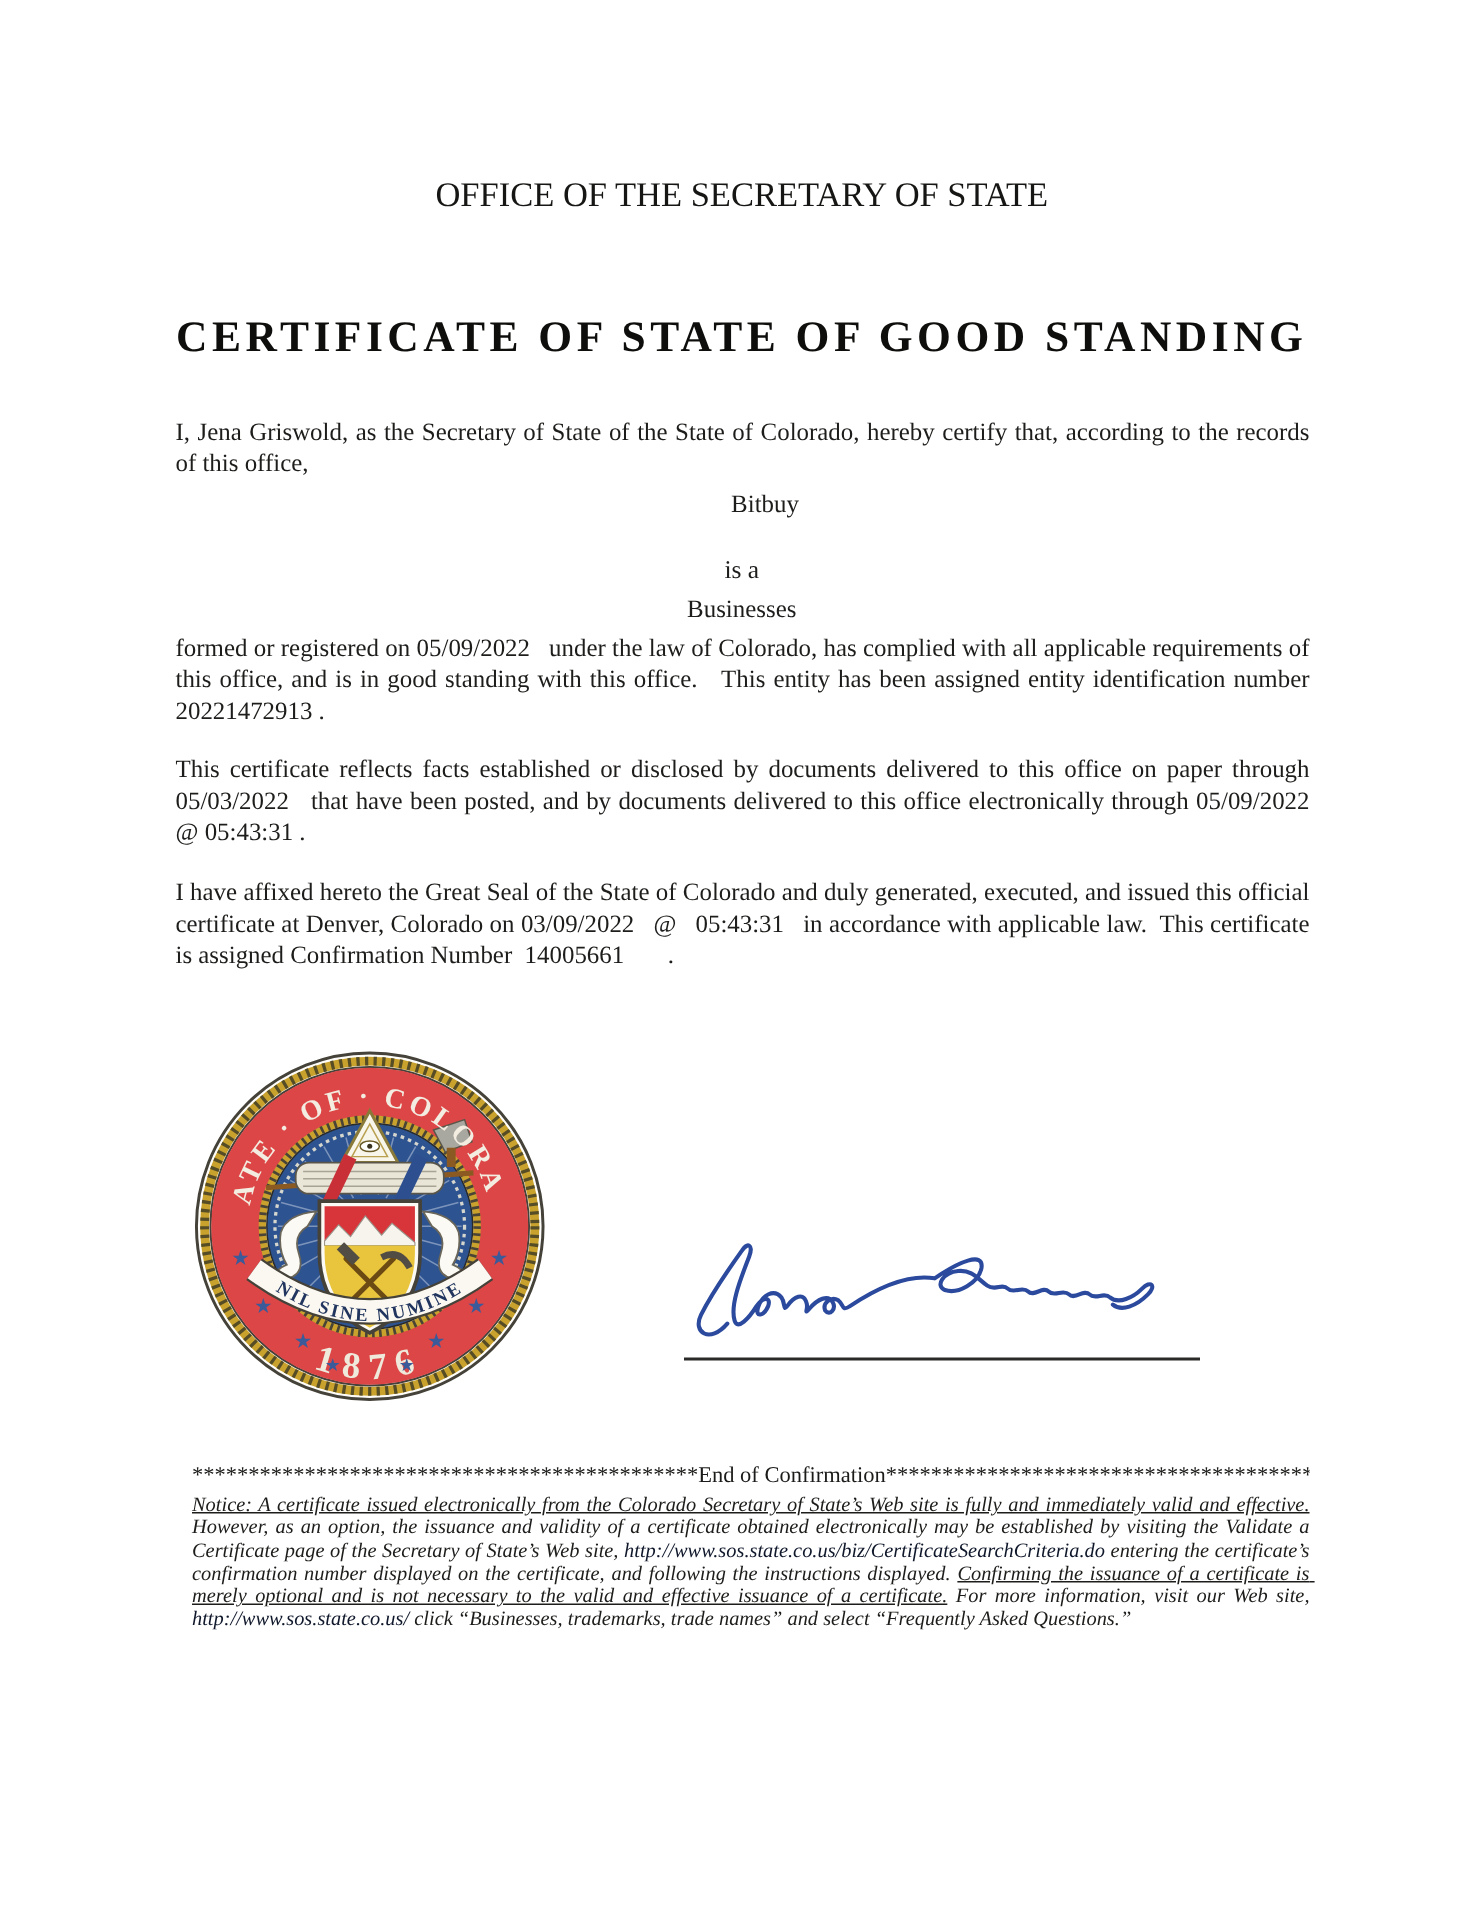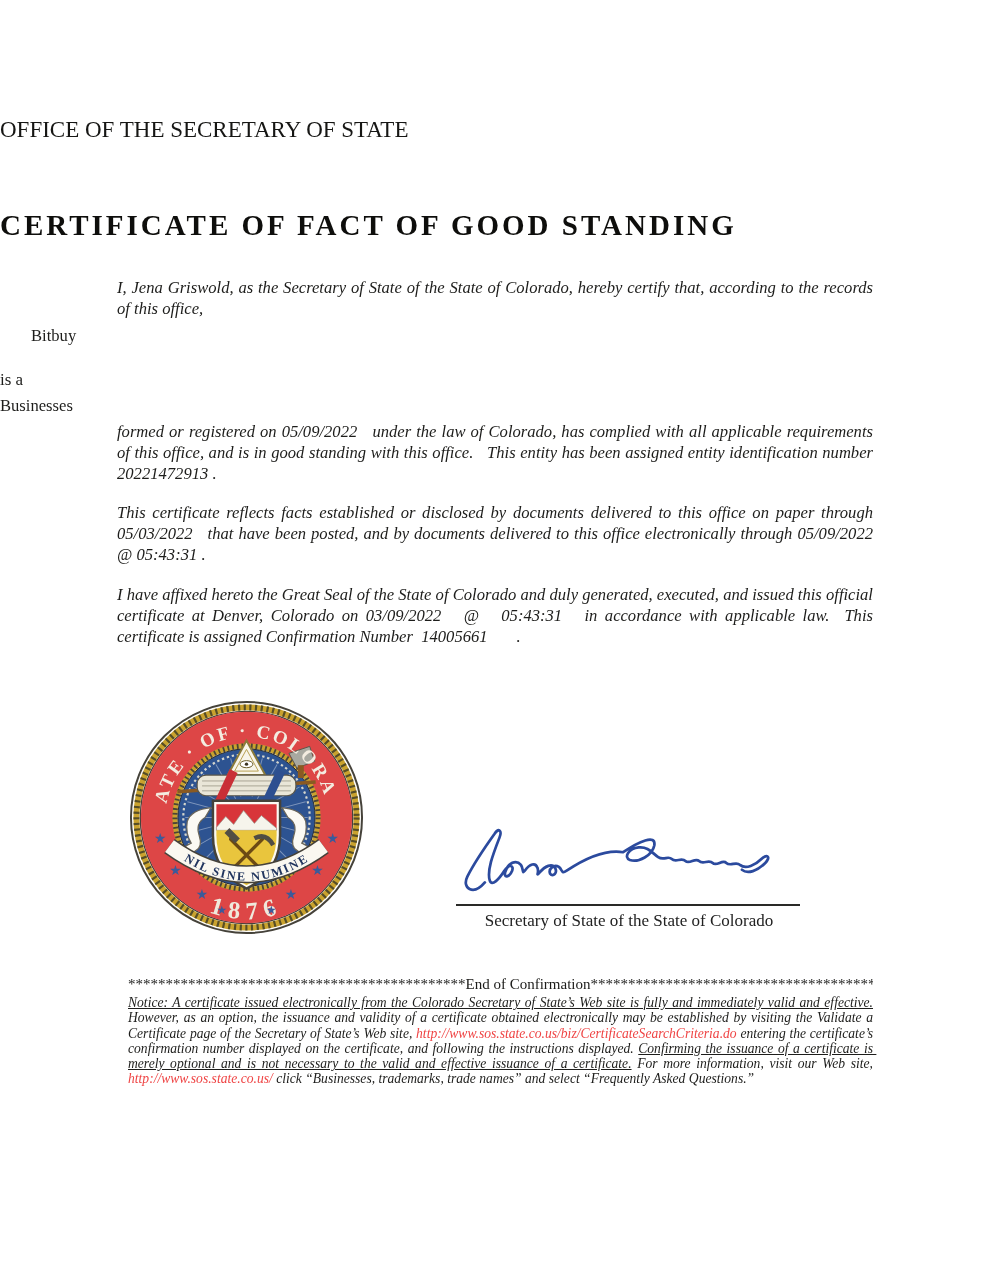--- a/index.html
+++ b/index.html
@@ -2,51 +2,51 @@
 <html><head>
 <meta charset="utf-8">
 <style>
   html,body{margin:0;padding:0;}
   body{
     width:989px;height:1280px;position:relative;overflow:hidden;
     background:#ffffff;color:#1d1d1b;
     font-family:"Liberation Serif","DejaVu Serif",serif;
   }
   .abs{position:absolute;}
-  .center{}
+  .center{text-align:center;}
   .just{text-align:justify;white-space:pre-wrap;}
   p{margin:0;}
   .doc-header{top:114px;left:0;right:0;font-size:23px;line-height:31px;color:#161614;}
   .doc-title{top:209px;left:0;right:0;font-size:29px;font-weight:bold;letter-spacing:3px;color:#0e0e0c;}
-  .body-par{left:117px;width:756px;font-size:16.6px;line-height:21px;font-style:italic;}
+  .body-par{left:117px;width:756px;font-size:16.6px;line-height:21px;}
   .intro{top:277px;}
   .entity-name{top:326px;left:0;right:0;font-size:16.6px;padding-left:31px;}
   .is-a{top:370px;left:0;right:0;font-size:17px;}
   .entity-type{top:396px;left:0;right:0;font-size:16.6px;}
   .formation{top:421px;}
   .records{top:502px;}
   .attestation{top:584px;}
   .seal-wrap{top:699px;left:128px;width:237px;height:237px;}
   .sig-block{left:456px;top:824px;width:346px;}
   .sig-line{border-top:2px solid #2a2a28;width:344px;margin-top:2px;}
   .sig-caption{text-align:center;font-size:17px;margin-top:5px;color:#222;}
   .footer{top:976px;left:128px;width:745px;}
   .end-line{font-size:15px;white-space:nowrap;overflow:hidden;text-align:center;color:#1b1b19;}
   .notice{font-style:italic;font-size:13.6px;line-height:15.3px;margin-top:2px;}
   .seg-underline{text-decoration:underline;}
-  .seg-link{color:#ef4444;}
+  .seg-link{color:#0f172a;}
 </style>
 </head>
 <body>
 
 <div class="abs center doc-header">
   <div>OFFICE OF THE SECRETARY OF STATE</div>
 </div>
 
-<div class="abs center doc-title">CERTIFICATE OF FACT OF GOOD STANDING</div>
+<div class="abs center doc-title">CERTIFICATE OF STATE OF GOOD STANDING</div>
 
 <p class="abs body-par just intro">I, Jena Griswold, as the Secretary of State of the State of Colorado, hereby certify that, according to the records of this office,</p>
 
 <div class="abs center entity-name">Bitbuy</div>
 <div class="abs center is-a">is a</div>
 <div class="abs center entity-type">Businesses</div>
 
 <p class="abs body-par just formation">formed or registered on 05/09/2022   under the law of Colorado, has complied with all applicable requirements of this office, and is in good standing with this office.   This entity has been assigned entity identification number  20221472913 .</p>
 <p class="abs body-par just records">This certificate reflects facts established or disclosed by documents delivered to this office on paper through 05/03/2022   that have been posted, and by documents delivered to this office electronically through 05/09/2022 @ 05:43:31 .</p>
 <p class="abs body-par just attestation">I have affixed hereto the Great Seal of the State of Colorado and duly generated, executed, and issued this official certificate at Denver, Colorado on 03/09/2022   @   05:43:31   in accordance with applicable law.  This certificate is assigned Confirmation Number  14005661       .</p>
@@ -168,19 +168,18 @@
              C53,55 47,56 49,49 C52,40 60,36 65,42 C68,46 66,52 69,48
              C74,41 80,39 82,45 C84,50 80,54 84,50 C90,43 97,40 100,45
              C103,50 98,55 95,51 C93,46 99,41 104,44 C108,47 106,52 112,48
              C130,36 152,26 170,29 C186,18 204,10 202,22 C200,32 186,40 177,37
              C170,34 176,25 186,24 C196,23 200,30 206,34 C212,38 216,32 220,36
              C224,40 230,34 234,38 C238,42 244,34 248,38 C252,42 258,36 262,40
              C266,44 272,36 276,40 C280,44 286,38 290,42 C296,47 306,42 312,36
              C318,30 322,34 316,40 C308,48 298,52 292,47" fill="none" stroke="#2b4a9e" stroke-width="2.8" stroke-linecap="round" stroke-linejoin="round"></path>
   </svg>
   <div class="sig-line"></div>
-  <div class="sig-caption">Secretary of State of the State of Colorado</div>
 </div>
 
 <div class="abs footer">
   <div class="end-line"><span>*********************************************</span><span>End of Confirmation</span><span>*********************************************</span></div>
   <p class="notice just"><span class="seg-underline">Notice: A certificate issued electronically from the Colorado Secretary of State’s Web site is fully and immediately valid and effective.</span><span class="seg-plain"> However, as an option, the issuance and validity of a certificate obtained electronically may be established by visiting the Validate a Certificate page of the Secretary of State’s Web site, </span><span class="seg-link">http://www.sos.state.co.us/biz/CertificateSearchCriteria.do</span><span class="seg-plain"> entering the certificate’s confirmation number displayed on the certificate, and following the instructions displayed. </span><span class="seg-underline">Confirming the issuance of a certificate is merely optional and is not necessary to the valid and effective issuance of a certificate.</span><span class="seg-plain"> For more information, visit our Web site, </span><span class="seg-link">http://www.sos.state.co.us/</span><span class="seg-plain"> click “Businesses, trademarks, trade names” and select “Frequently Asked Questions.”</span></p>
 </div>
 
 </body></html>

